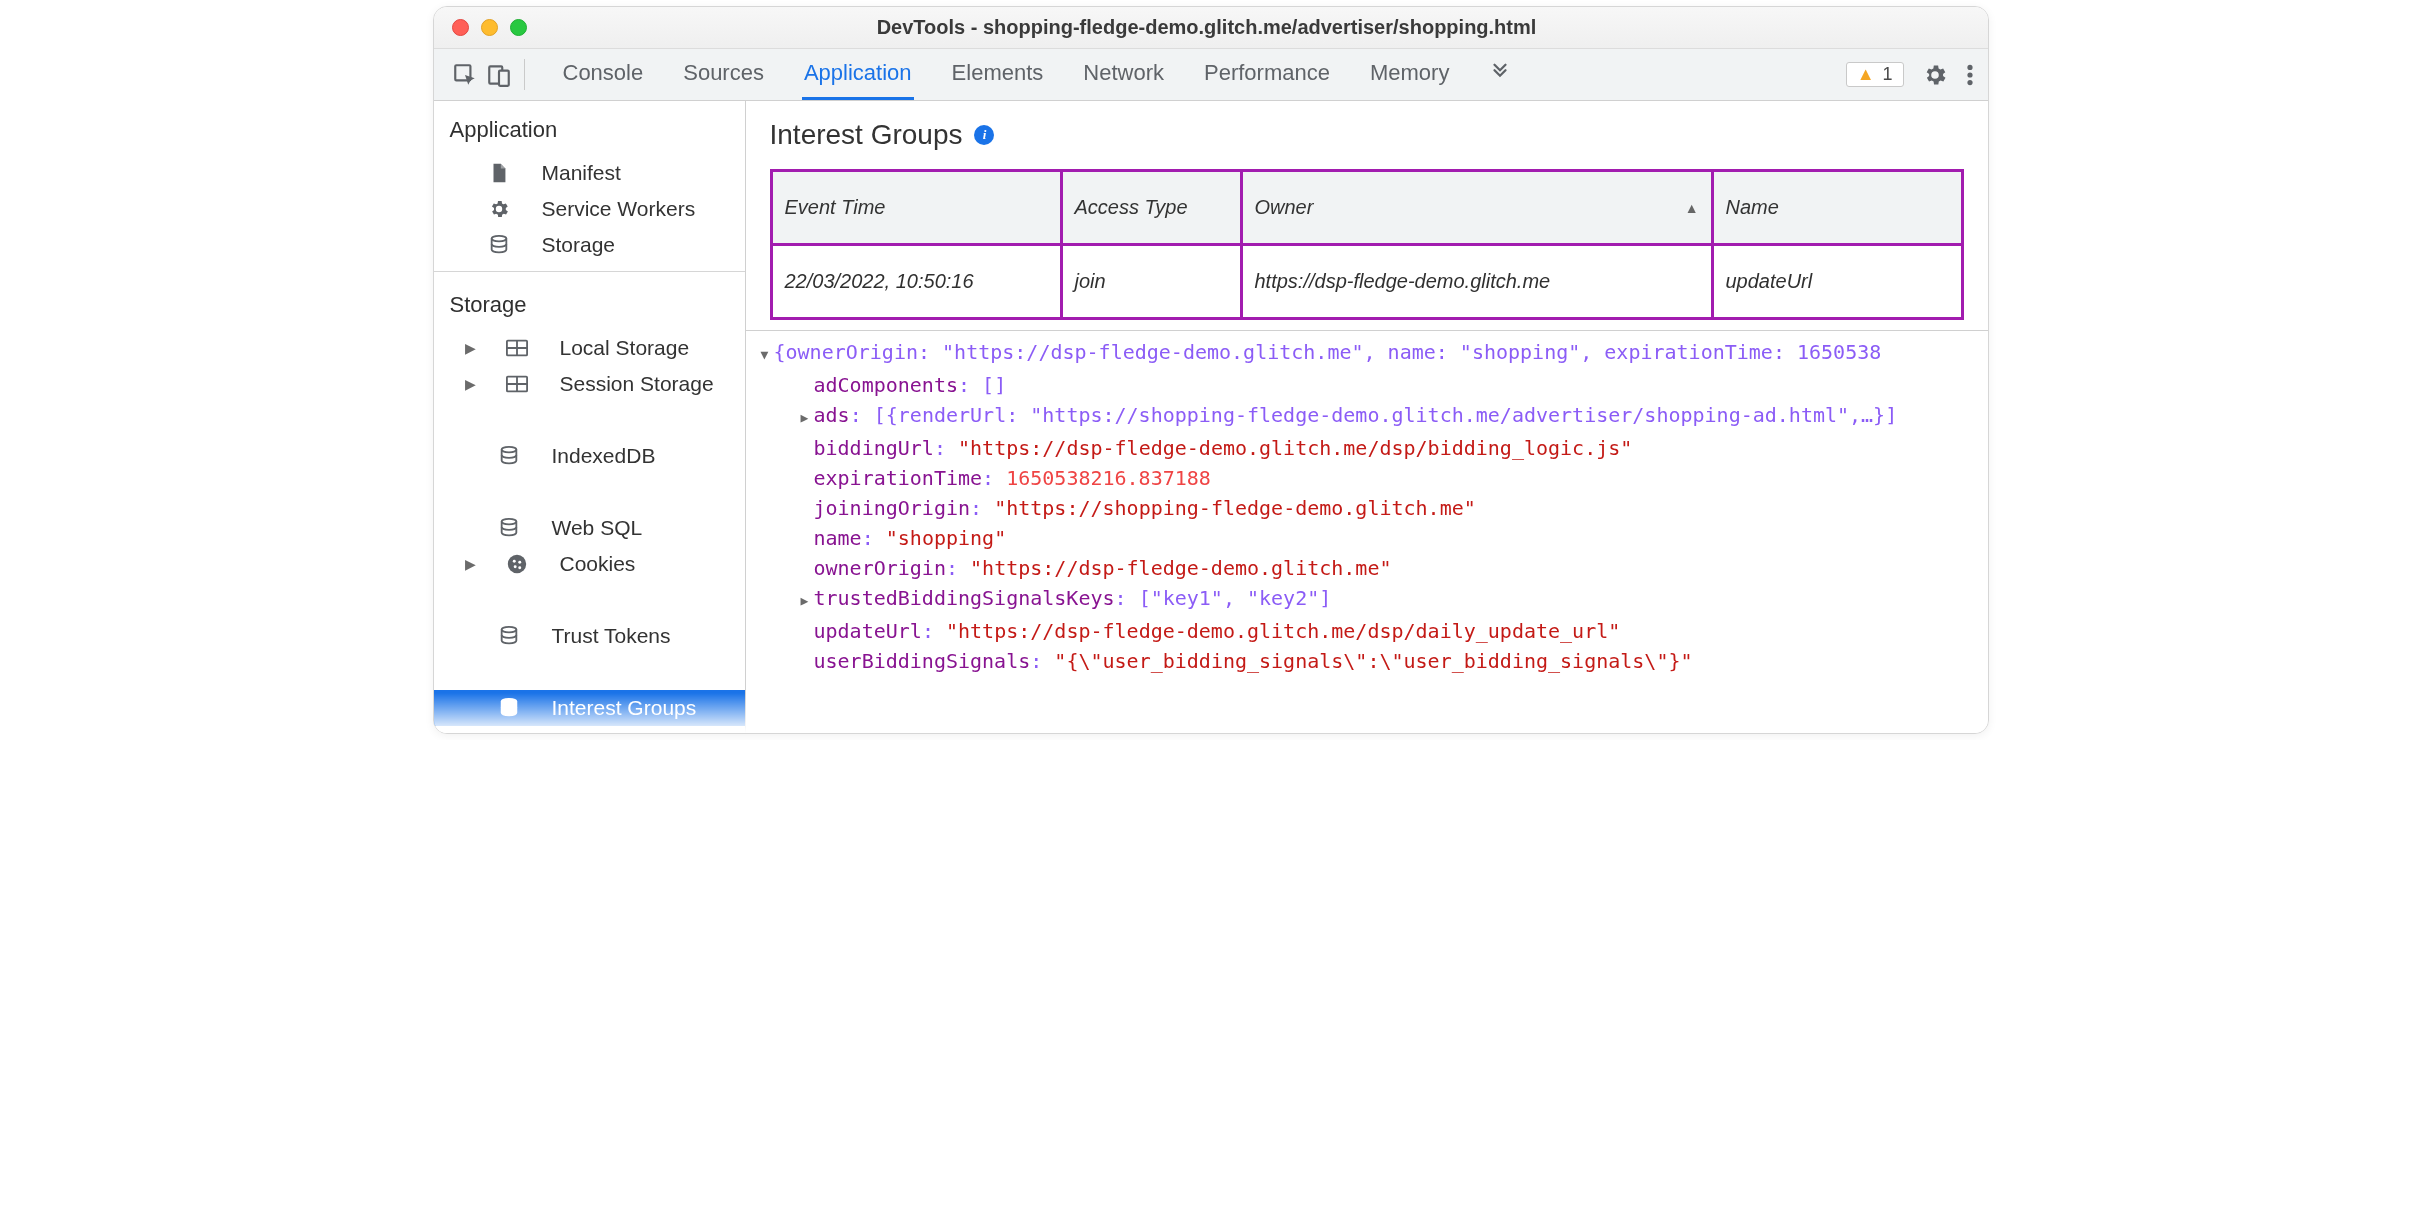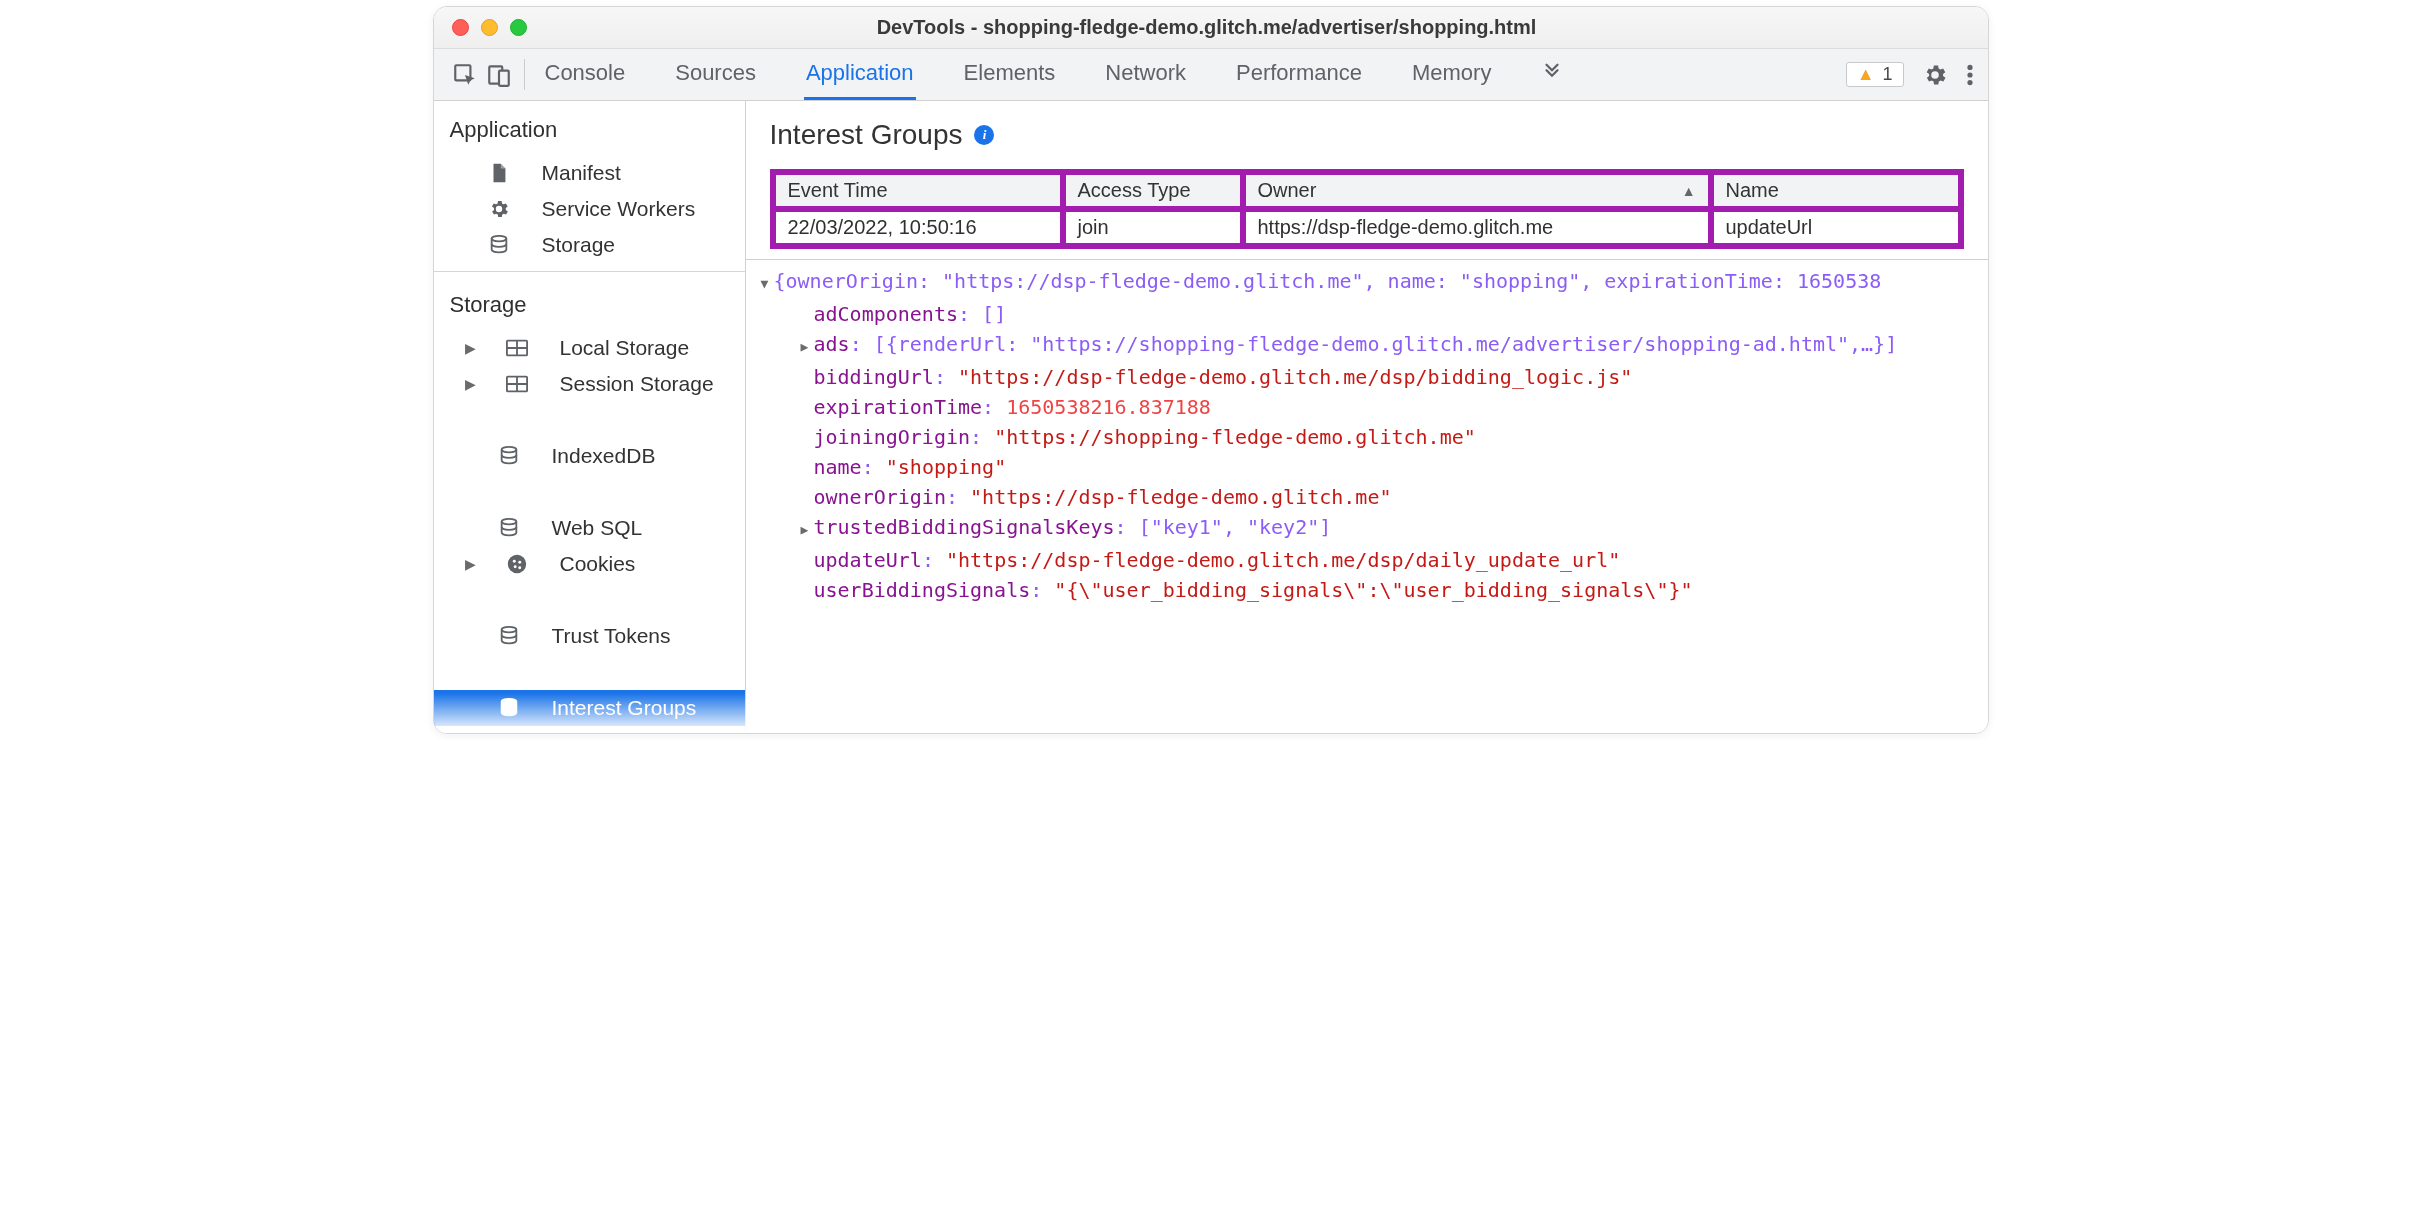--- a/index.html
+++ b/index.html
@@ -47,21 +47,21 @@
     border-bottom: 1px solid #d0d0d0;
     display: flex;
     align-items: stretch;
     padding: 0 8px 0 14px;
   }
   .tb-btn {
     width: 34px; display: flex; align-items: center; justify-content: center;
     color: #5f6368;
   }
   .tb-sep { width: 1px; background: #cacaca; margin: 10px 14px 10px 8px; }
-  .tabs { display: flex; align-items: stretch; gap: 46px; padding-left: 4px; }
+  .tabs { display: flex; align-items: stretch; gap: 36px; padding-left: 4px; margin-left: 18px; }
   .tab {
     display: flex; align-items: center; color: #5f6368; font-size: 22px;
     border-bottom: 3px solid transparent; cursor: pointer; padding: 0 2px;
   }
   .tab.active { color: #1a73e8; border-bottom-color: #1a73e8; }
   .tb-right { margin-left: auto; display: flex; align-items: center; gap: 18px; padding-right: 6px; }
   .warn-badge {
     border: 1px solid #c9c9c9; border-radius: 3px; padding: 1px 10px;
     display: flex; align-items: center; gap: 8px; background: #fff;
     font-size: 18px; color: #4a4a4a;
@@ -102,21 +102,21 @@
   .info-dot {
     width: 20px; height: 20px; border-radius: 50%; background: #1a73e8; color: #fff;
     display: inline-flex; align-items: center; justify-content: center;
     font-family: Georgia, serif; font-style: italic; font-weight: bold; font-size: 13px;
   }
   table.grid {
     border-collapse: collapse; width: calc(100% - 48px); margin: 0 24px 10px 24px;
     font-size: 20px;
   }
   table.grid th, table.grid td {
-    border: 6px solid #a21caf; padding: 4px 12px; text-align: left;
+    border: 3px solid #a21caf; padding: 24px 12px; text-align: left; font-style: italic;
   }
   table.grid th { background: #f1f3f4; font-weight: 400; color: #333; position: relative; }
   .sort-ind { position: absolute; right: 12px; top: 50%; transform: translateY(-50%); color: #666; font-size: 14px; }
   
   .tree {
     padding: 6px 10px 0 10px;
     font-family: ui-monospace, Menlo, Consolas, monospace;
     font-size: 20px; line-height: 30px;
     white-space: nowrap; overflow: hidden;
     border-top: 1px solid #d0d0d0;

